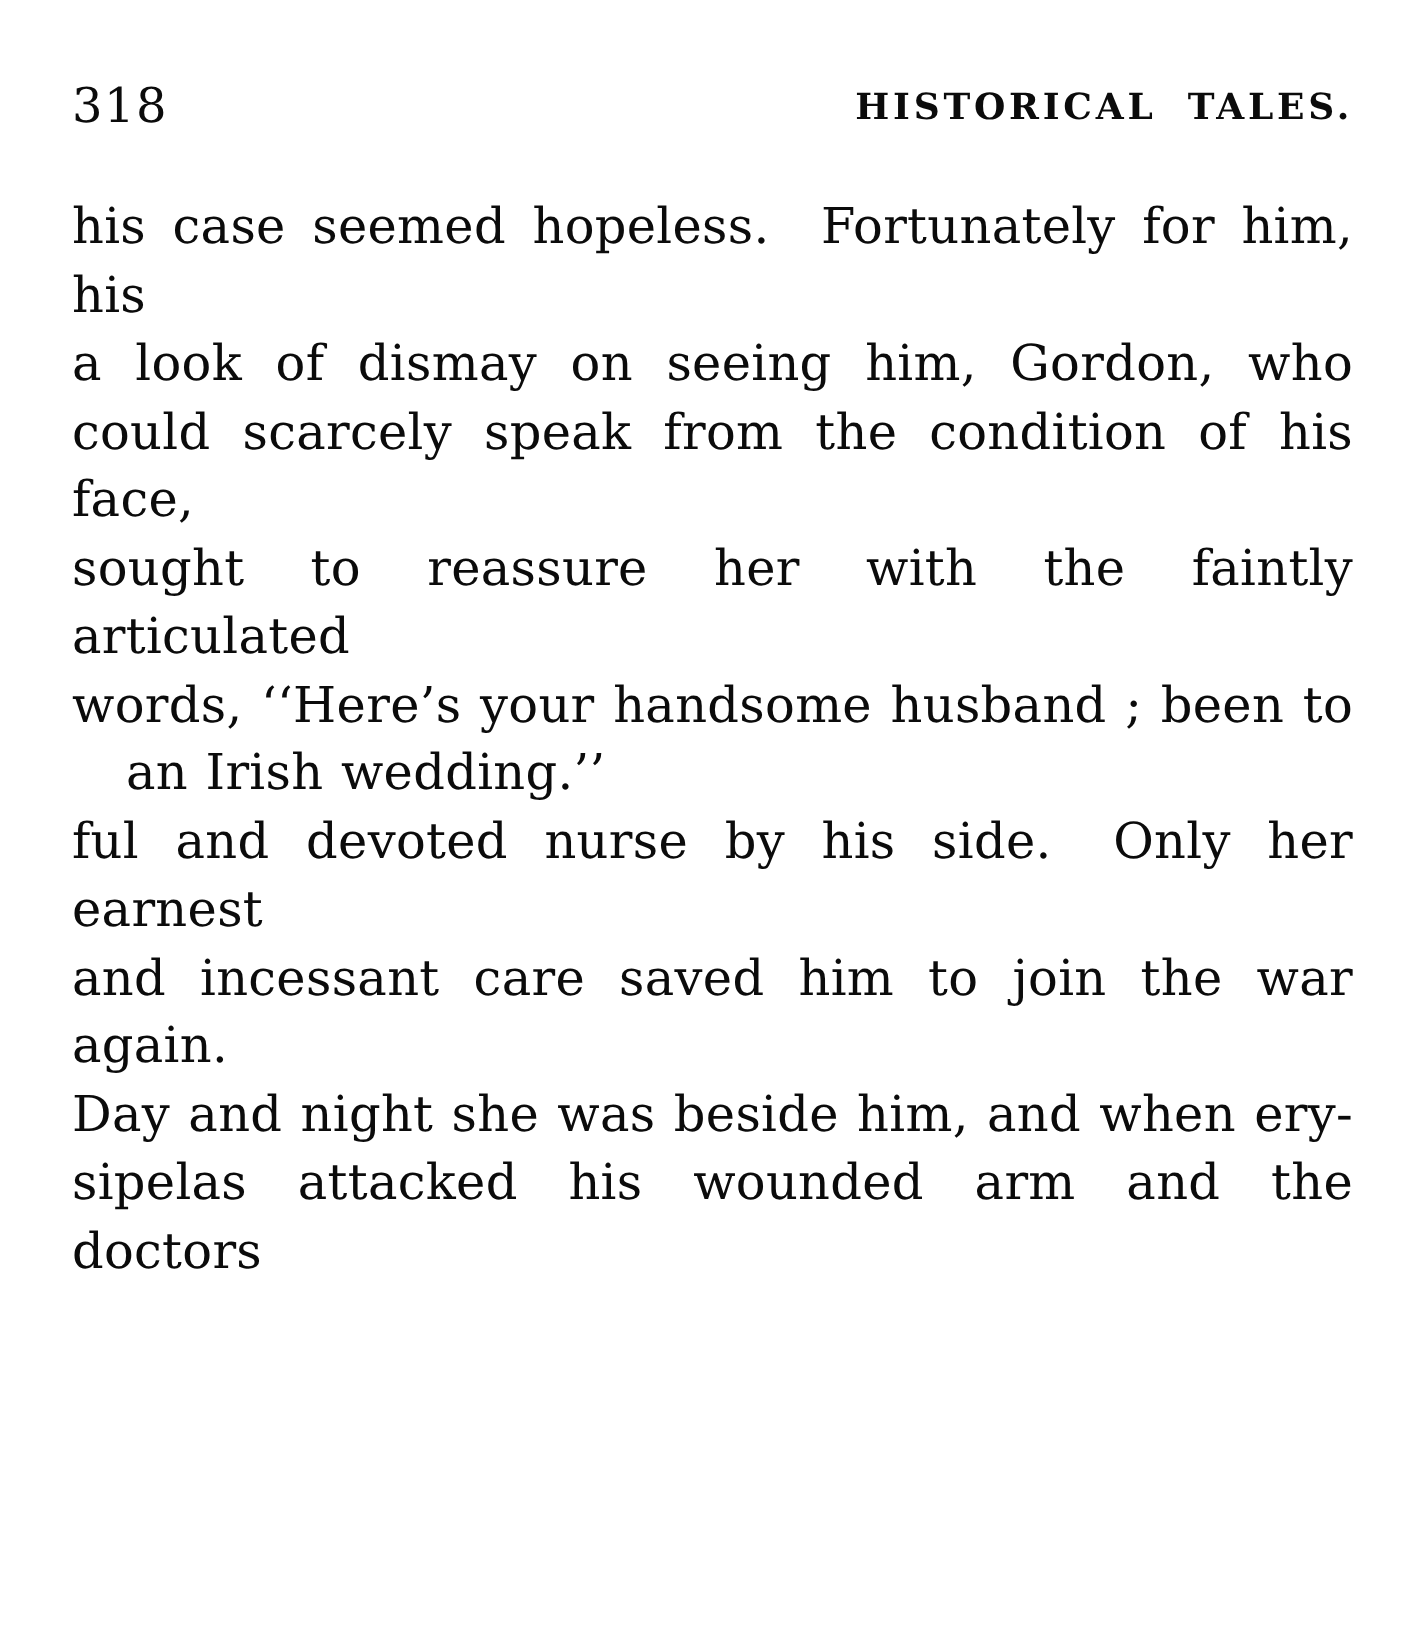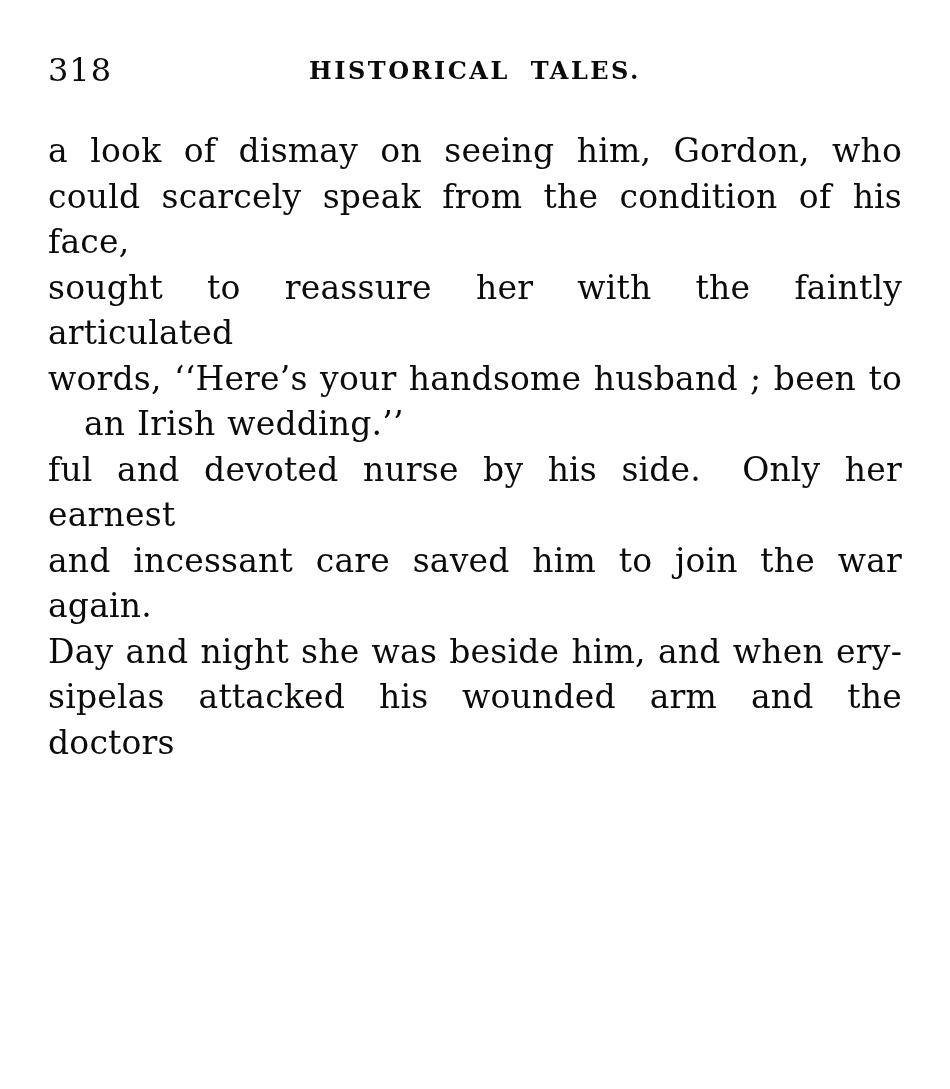--- a/index.html
+++ b/index.html
@@ -26,21 +26,21 @@
   .pageno {
     position: absolute;
     left: 0;
     top: 0;
     font-size: 32px;
     line-height: 36px;
     letter-spacing: 1px;
   }
   .runhead {
     display: block;
-    text-align: center;
+    text-align: right;
     font-size: 24px;
     line-height: 38px;
     font-weight: bold;
     letter-spacing: 2.5px;
     word-spacing: 10px;
   }
   .bodytext {
     margin: 36px 48px 0 48px;
   }
   .line {
@@ -66,20 +66,21 @@
 <div class="page">
 
   <div class="header">
     <span class="pageno">318</span>
     <span class="runhead">HISTORICAL TALES.</span>
   </div>
 
   <div class="bodytext">
 
     <div class="para">
+      <div class="line">his case seemed hopeless.  Fortunately for him, his</div>
       <div class="line">a look of dismay on seeing him, Gordon, who</div>
       <div class="line">could scarcely speak from the condition of his face,</div>
       <div class="line">sought to reassure her with the faintly articulated</div>
       <div class="line">words, ‘‘Here’s your handsome husband ; been to</div>
       <div class="line para-end">an Irish wedding.’’</div>
     </div>
 
     <div class="para">
       <div class="line">ful and devoted nurse by his side.  Only her earnest</div>
       <div class="line">and incessant care saved him to join the war again.</div>

